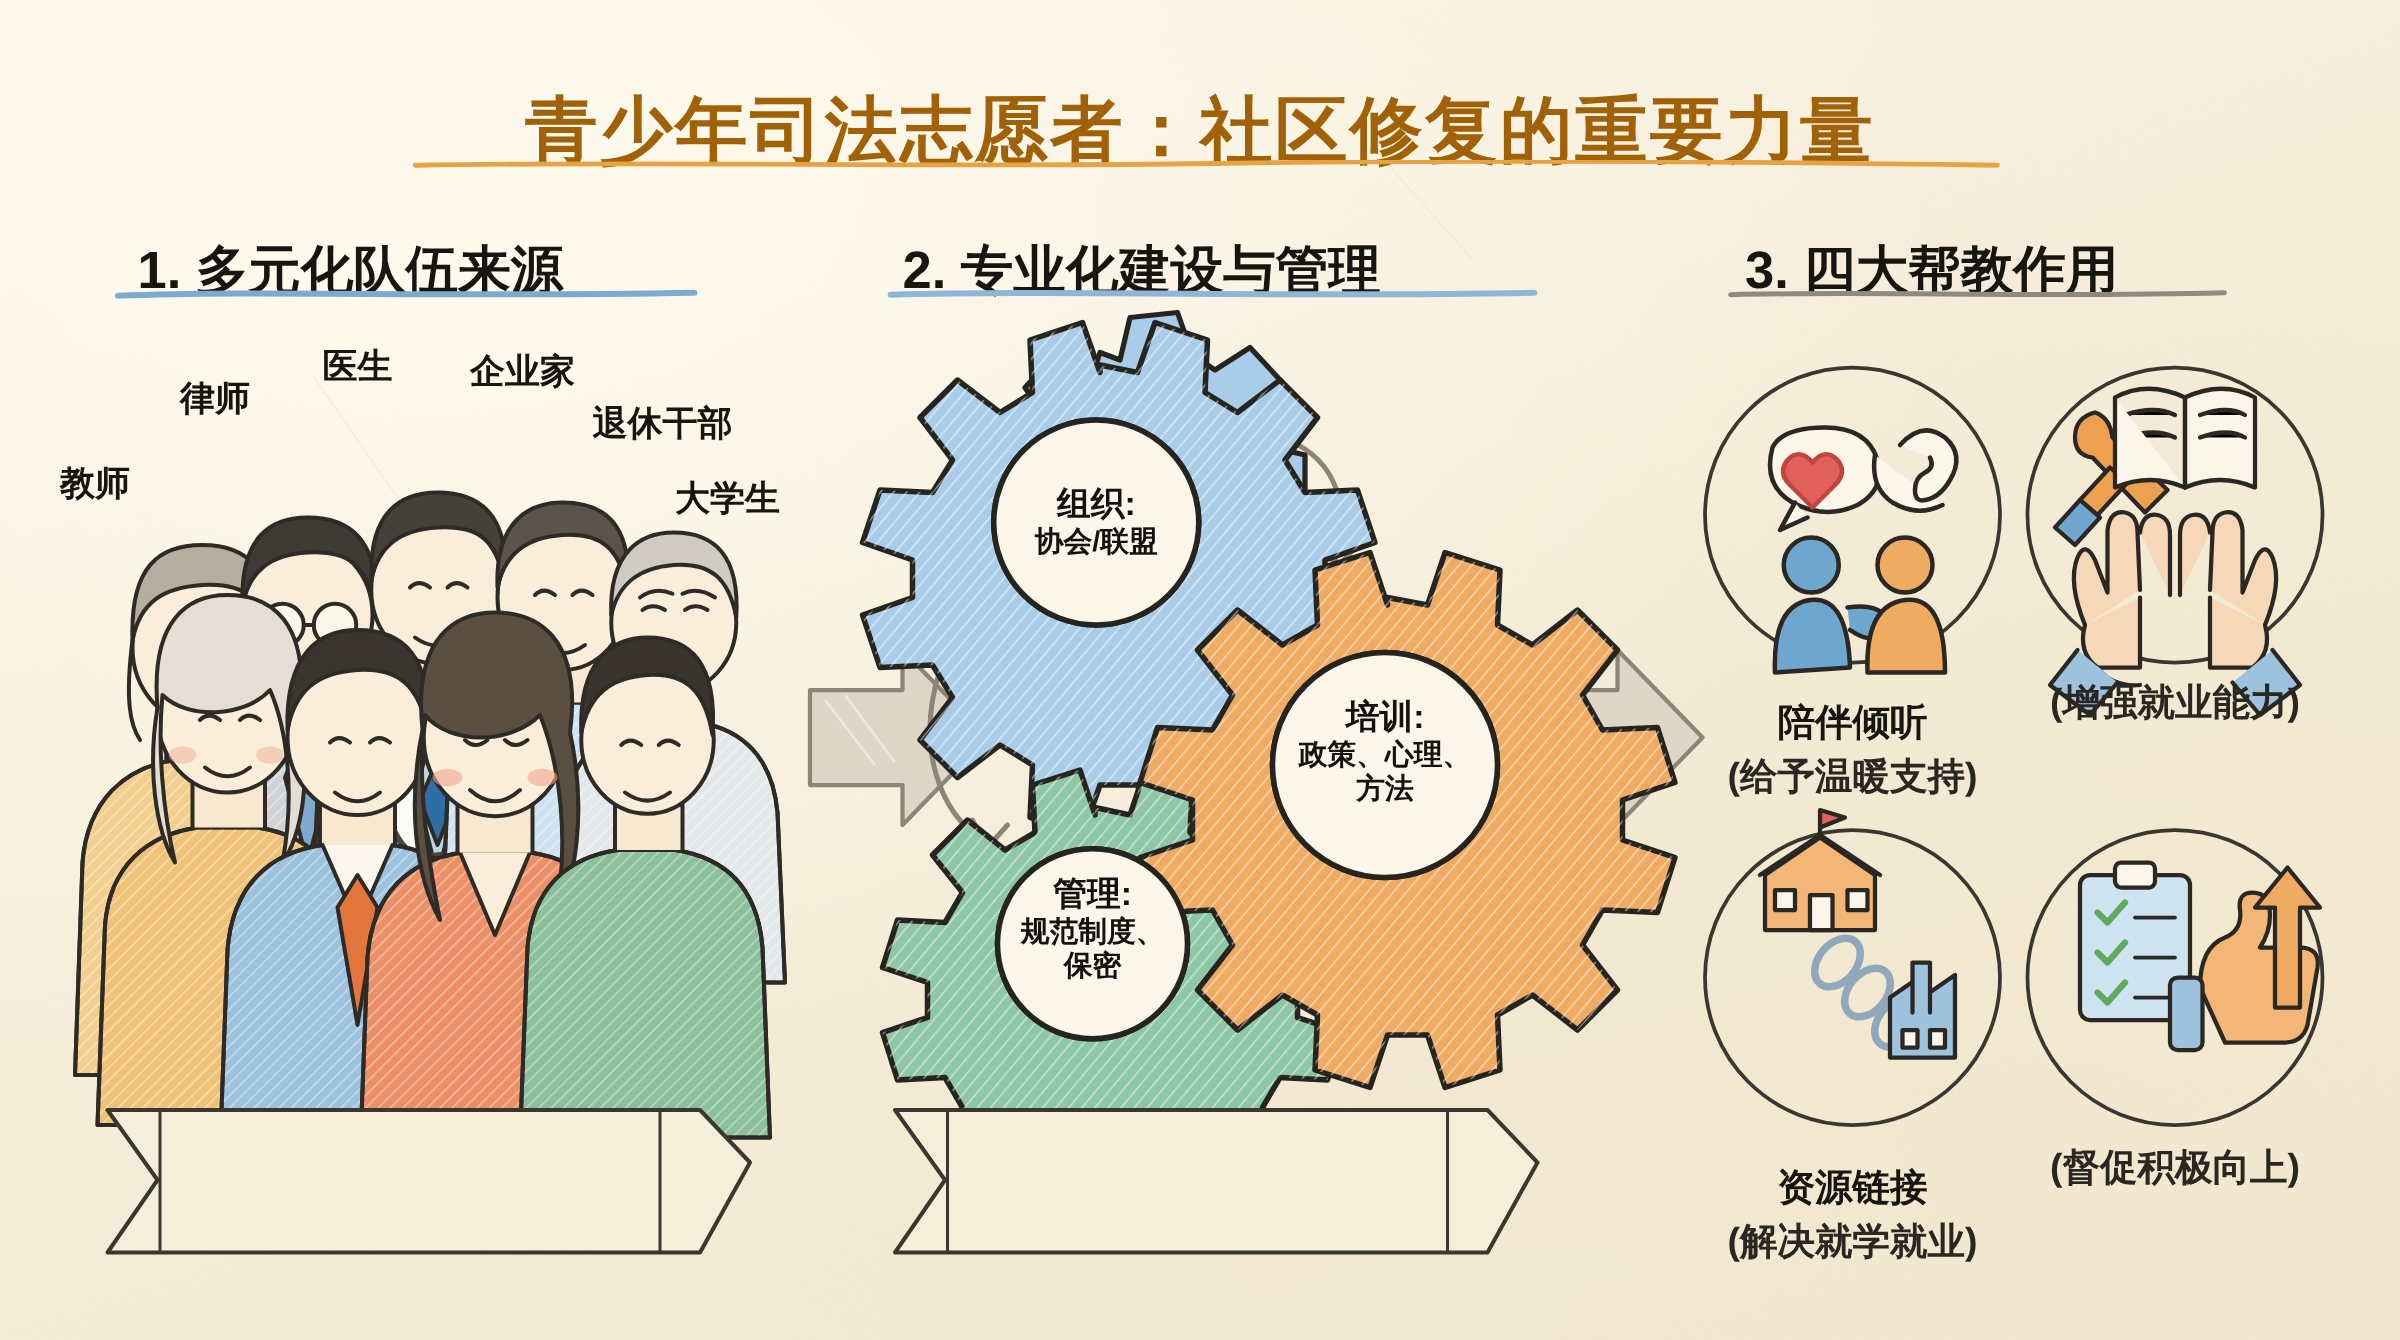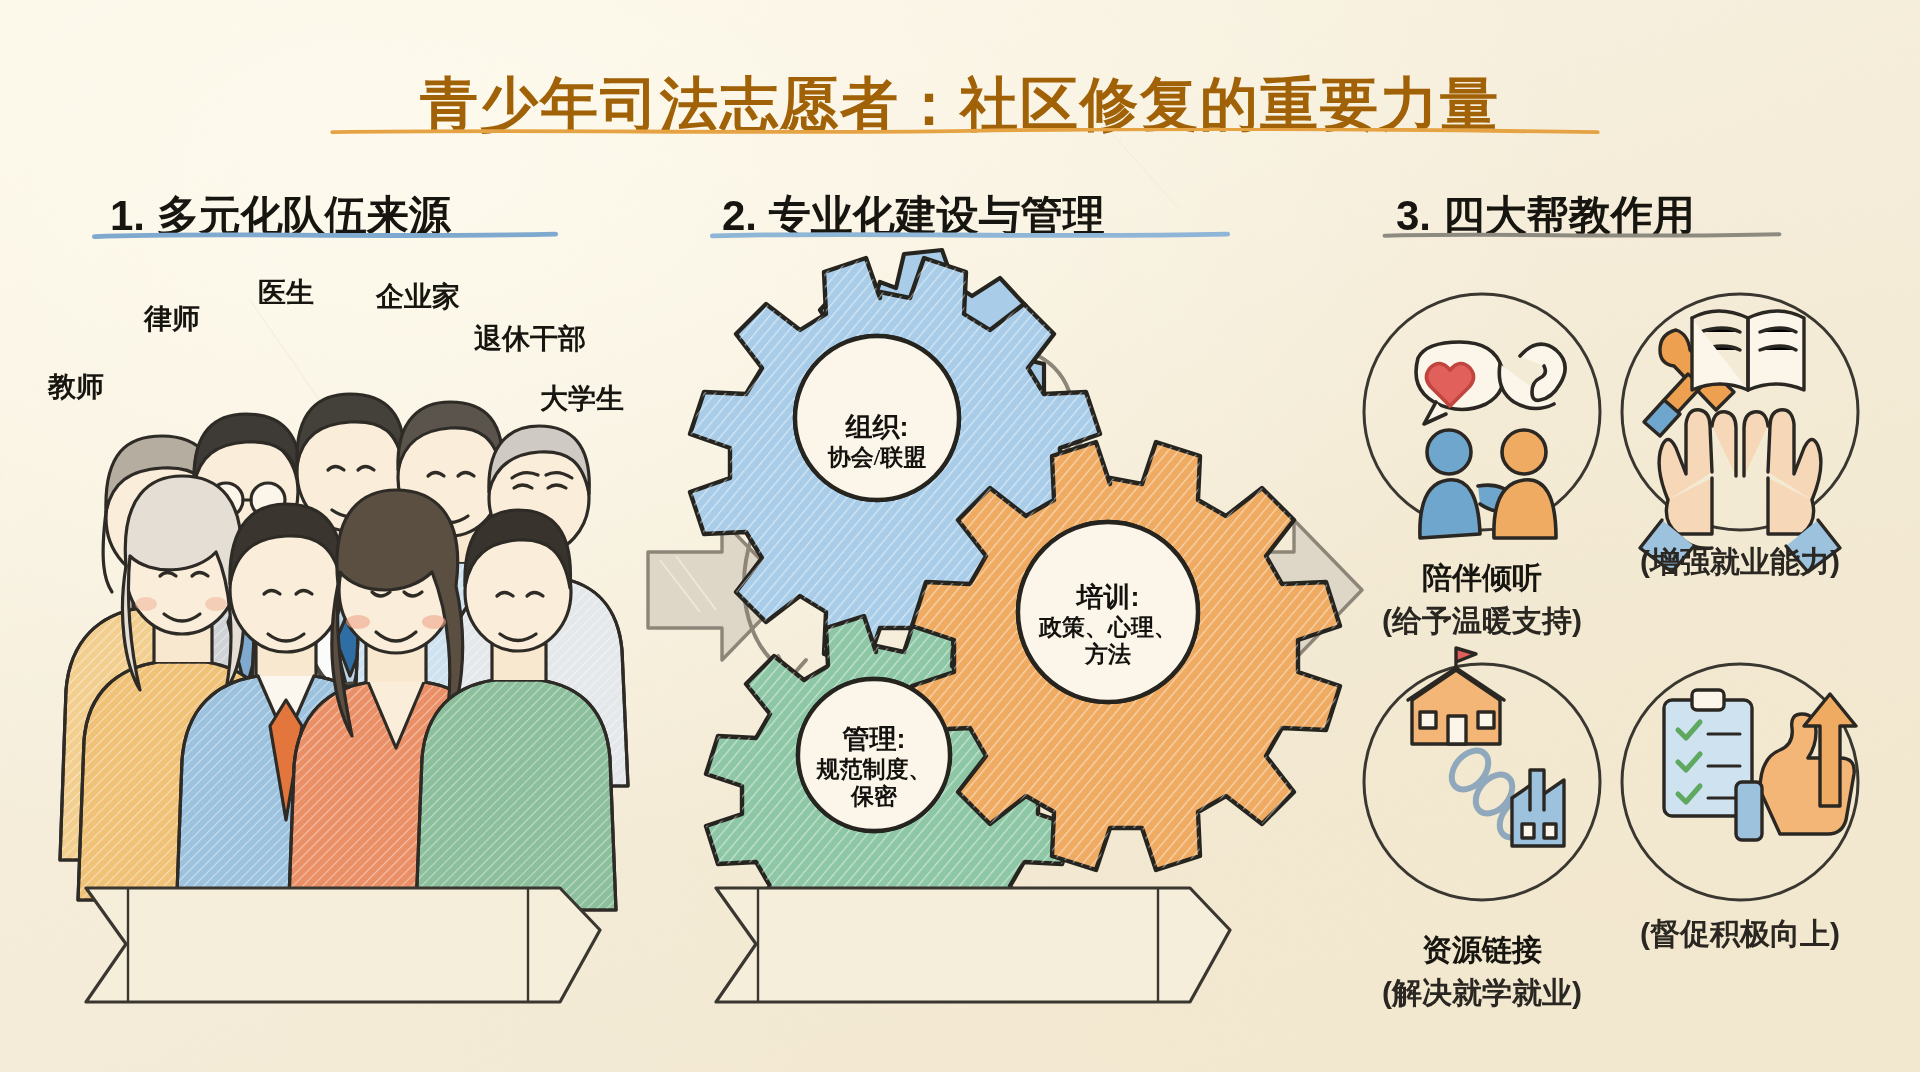--- a/index.html
+++ b/index.html
@@ -43,23 +43,23 @@
   #h3{left:1396px;top:188px;}
   #r3{left:1382px;top:231px;width:400px;}
 
   
   .layer{position:absolute;left:0;top:0;width:1920px;height:1072px;pointer-events:none;}
 
   
   .p-label{position:absolute;font-size:28px;font-weight:700;color:#17150f;white-space:nowrap;}
 
   
-  .gear-txt{position:absolute;text-align:center;color:#14120f;font-weight:700;line-height:1.18;white-space:nowrap;margin-top:24px;}
+  .gear-txt{position:absolute;text-align:center;color:#14120f;font-weight:700;line-height:1.18;white-space:nowrap;}
   .gear-txt .t1{font-size:27px;display:block;}
-  .gear-txt .t2{font-size:23px;display:block;font-family:Liberation Serif, serif;}
+  .gear-txt .t2{font-size:23px;display:block;}
 
   
   .card{position:absolute;width:214px;text-align:center;}
   .card .cap{font-size:30px;font-weight:700;color:#17150f;white-space:nowrap;margin-top:18px;}
   .card .sub{font-size:30px;font-weight:700;color:#2a2722;white-space:nowrap;margin-top:2px;}
 
   
   .banner-txt{position:absolute;text-align:center;font-size:34px;font-weight:700;color:#17150f;white-space:nowrap;}
 </style>
 </head>

